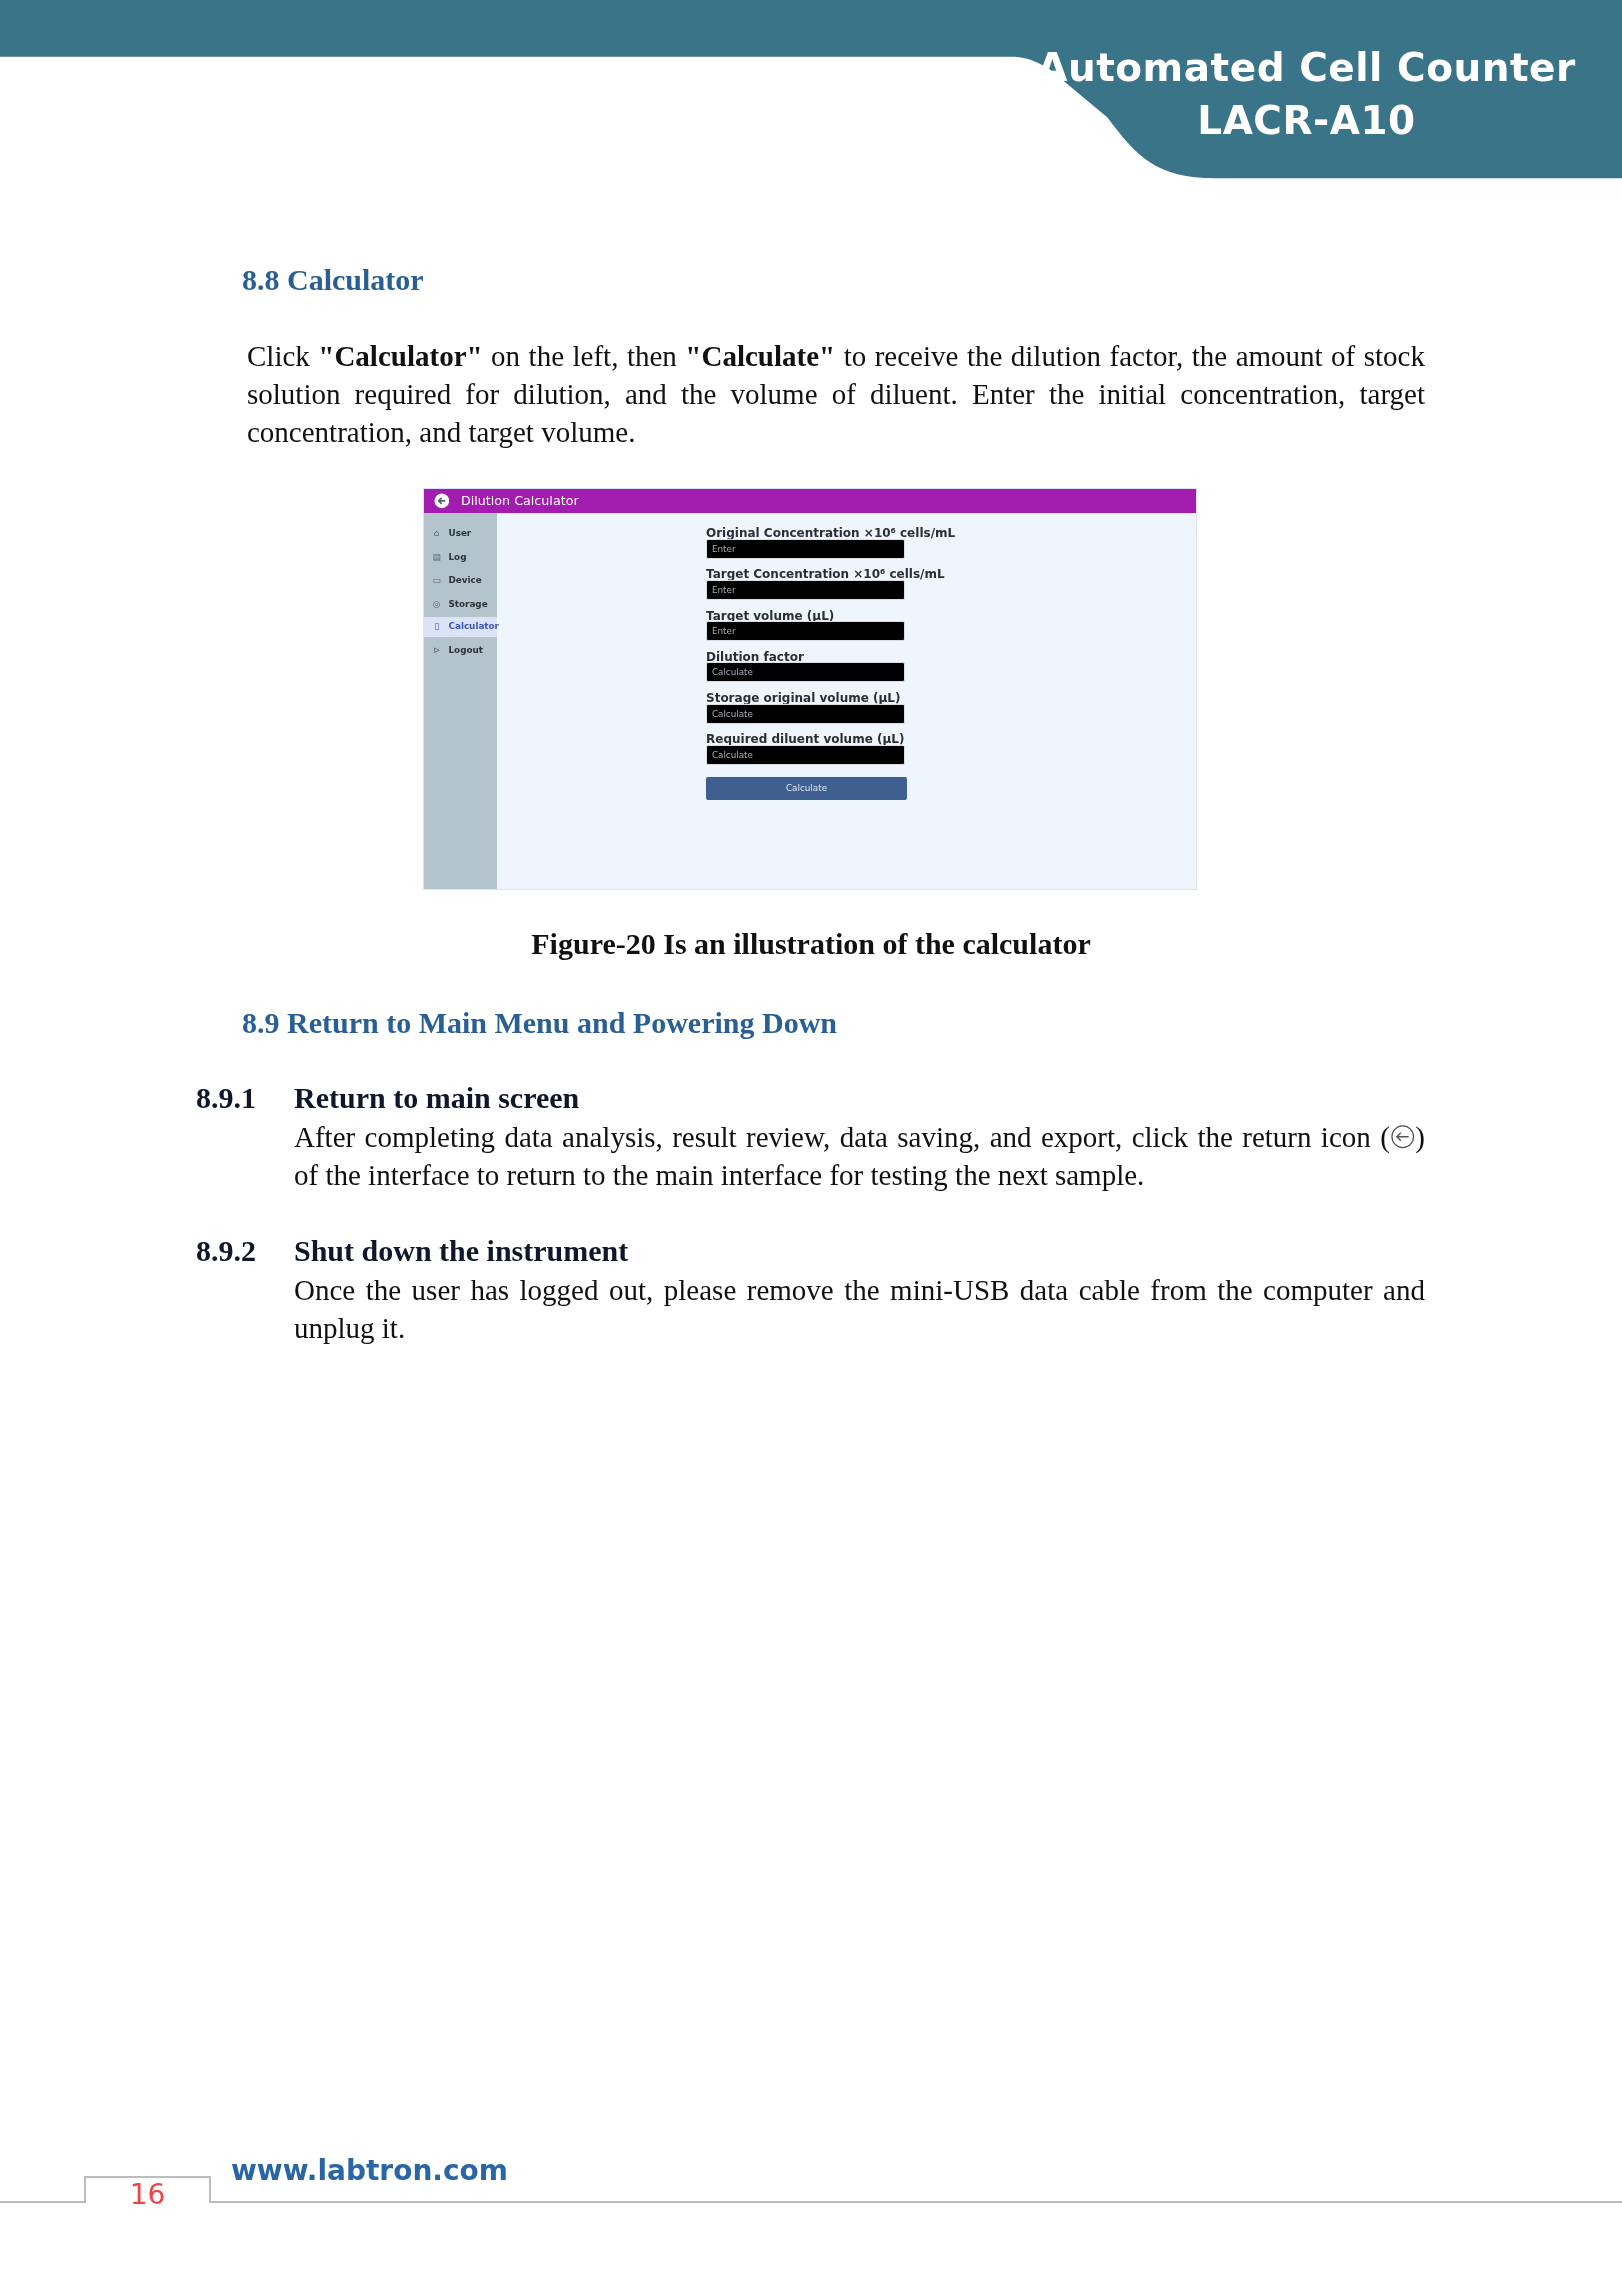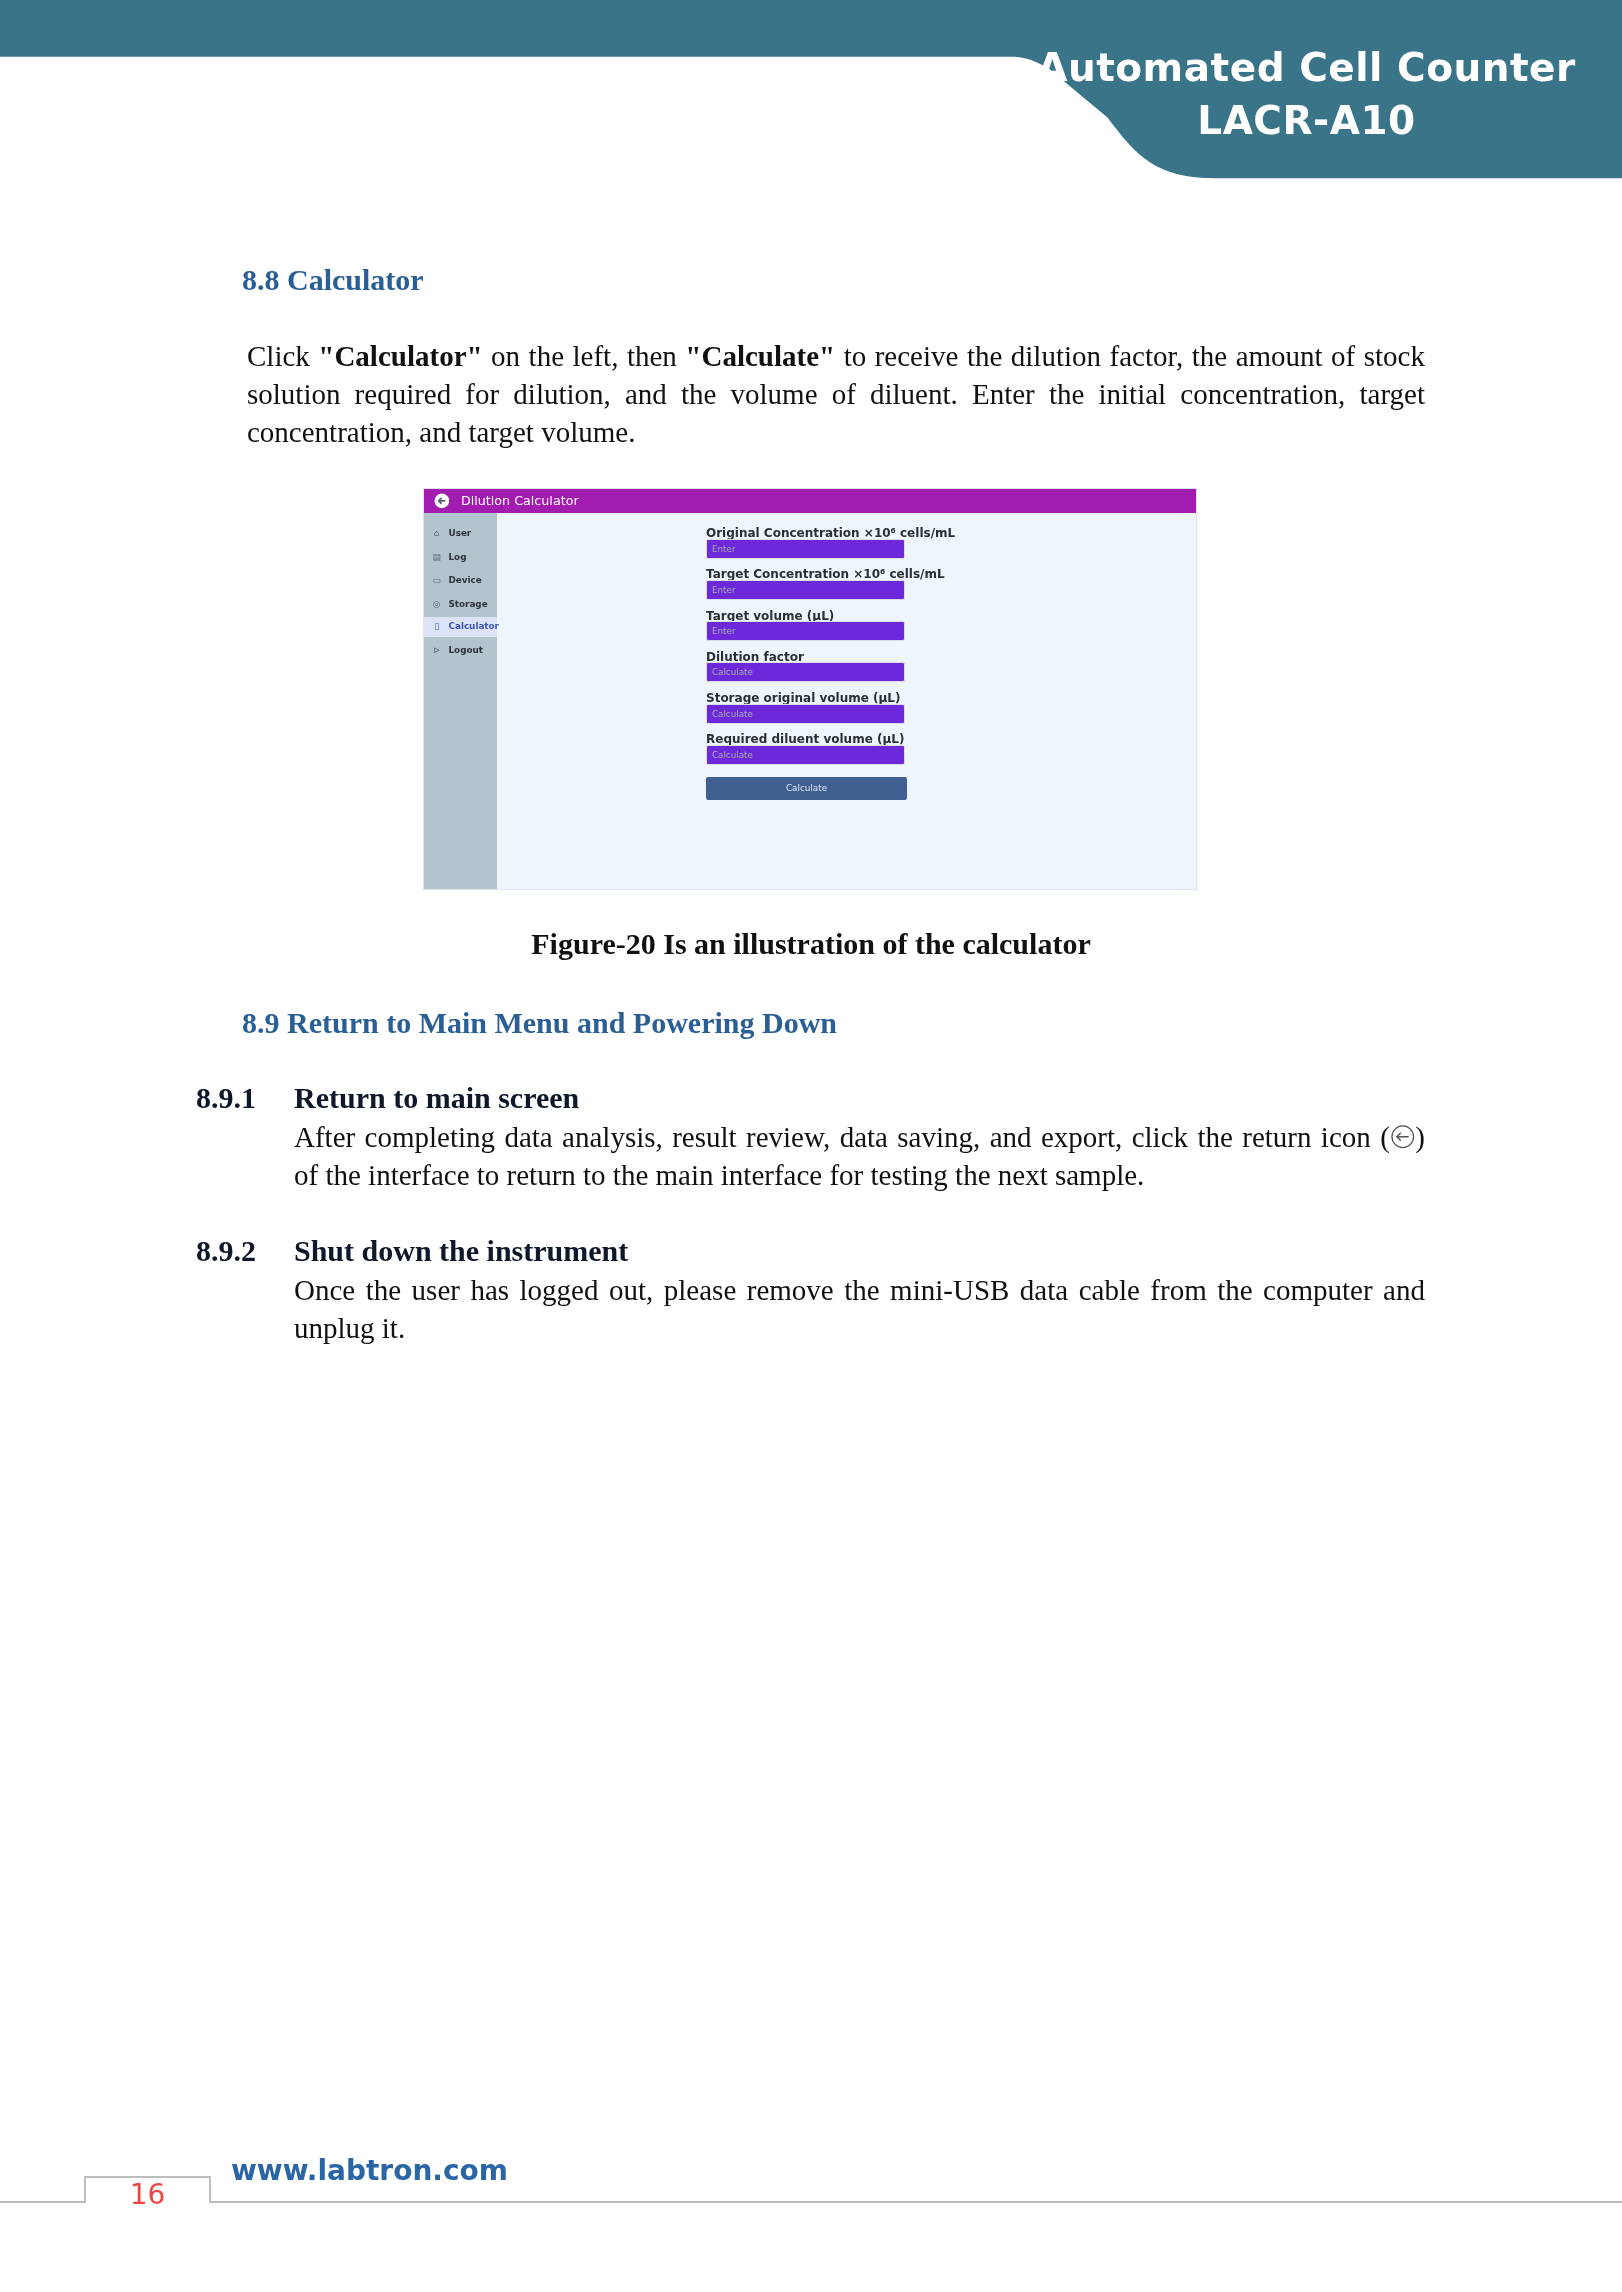--- a/index.html
+++ b/index.html
@@ -32,21 +32,21 @@
   #fig-title { position: absolute; left: 37px; top: 0; }
   #fig-sidebar { position: absolute; left: 0; top: 23.5px; width: 73px; height: 376px; background: #b3c4cd; }
   .fig-nav { position: absolute; left: 0; width: 73px; height: 19.6px; font-size: 8.8px; line-height: 19.6px;
              color: #2c3338; font-weight: bold; }
   .fig-nav .ic { position: absolute; left: 7.8px; top: 0; width: 9.8px; text-align: center; color: #5d6a72; font-weight: normal; }
   .fig-nav .lb { position: absolute; left: 24.5px; top: 0; text-align: center; }
   .fig-nav.active { background: #dde3f6; color: #3b55b6; }
   .fig-nav.active .ic { color: #3b55b6; }
 
   .fig-label { position: absolute; left: 282px; font-size: 12px; font-weight: bold; color: #2b2f33; white-space: nowrap; }
-  .fig-input { position: absolute; left: 282px; width: 199px; height: 19.6px; background: #6d28d9;
+  .fig-input { position: absolute; left: 282px; width: 199px; height: 19.6px; background: #000000;
                border: 1px solid #d9dee3; border-radius: 2px; font-size: 8.8px; color: #a8adb2;
                line-height: 19.6px; padding-left: 4.9px; box-sizing: border-box; }
   #fig-calc-button { position: absolute; left: 282px; top: 288px; width: 201px; height: 22.5px;
                      background: #3f5f90; color: #dfe8f5; font-size: 8.8px; text-align: center;
                      line-height: 22.5px; border-radius: 2px; }
 
   #figure-caption { position: absolute; left: 0; width: 1622px; top: 927px; text-align: center;
                     font-weight: bold; font-size: 30px; }
 
   .return-glyph { display: inline-block; width: 25.5px; height: 25.5px; vertical-align: -2.9px; }

